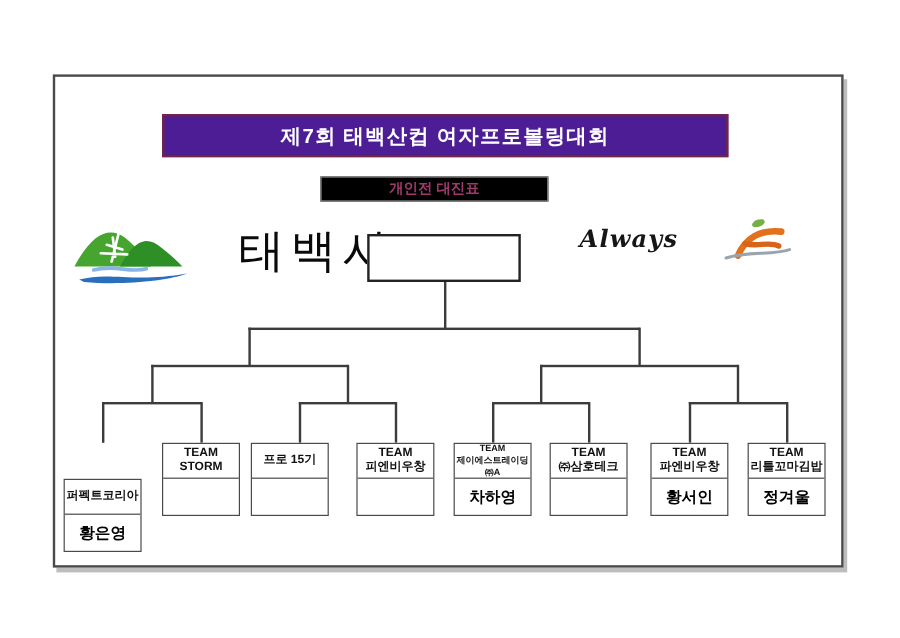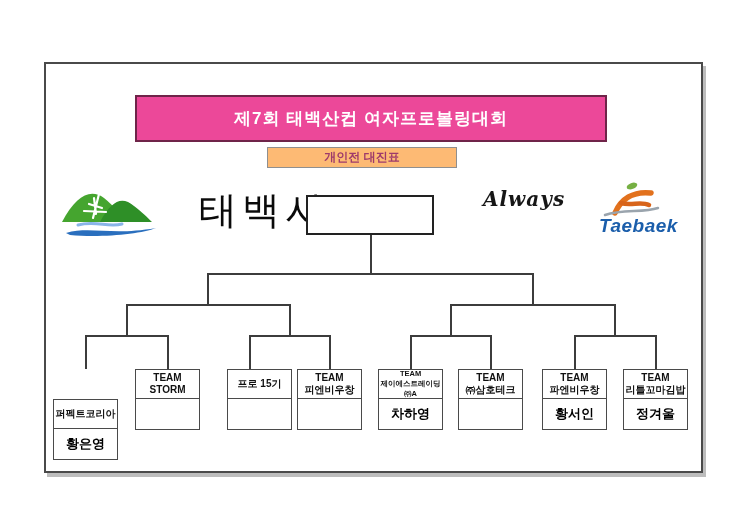--- a/index.html
+++ b/index.html
@@ -8,28 +8,28 @@
     font-family:"Liberation Sans","DejaVu Sans",sans-serif;
   }
   
   #page-frame{
     position:absolute;left:44px;top:62px;width:655px;height:407px;
     border:2px solid #4a4a4a;background:#ffffff;
     box-shadow:3px 4px 0 #bdbdbd;
   }
   
   #title-banner{
-    position:absolute;left:135px;top:95px;width:472px;height:47px;
-    background:#ec4899;border:2px solid #6f2449;box-sizing:border-box;
+    position:absolute;left:135px;top:95px;width:472px;height:36px;
+    background:#4c1d95;border:2px solid #6f2449;box-sizing:border-box;
     display:flex;align-items:center;justify-content:center;
     color:#ffffff;font-weight:bold;font-size:17px;letter-spacing:1px;
   }
   #subtitle-banner{
     position:absolute;left:267px;top:147px;width:190px;height:21px;
-    background:#fdba74;border:1px solid #8f8f8f;box-sizing:border-box;
+    background:#000000;border:1px solid #8f8f8f;box-sizing:border-box;
     display:flex;align-items:center;justify-content:center;
     color:#9e3a6b;font-weight:bold;font-size:12px;
   }
   
   #taebaek-city-logo{
     position:absolute;left:56px;top:182px;height:62px;
     display:flex;align-items:center;gap:8px;
   }
   #taebaek-city-logo .city-text{
     font-size:38px;font-weight:normal;color:#0a0a0a;letter-spacing:5px;line-height:1;
@@ -98,21 +98,20 @@
   </div>
 
   <div id="always-taebaek-logo">
     <span class="always-text">Always</span>
     <svg class="runner" width="60" height="36" viewBox="0 0 60 36">
       <ellipse cx="31" cy="5" rx="5.5" ry="3" fill="#76b043" transform="rotate(-20 31 5)"></ellipse>
       <path d="M14 32 C 20 18, 32 10, 50 12" stroke="#e2711d" stroke-width="5.5" fill="none" stroke-linecap="round"></path>
       <path d="M20 22 C 30 25, 40 20, 48 24" stroke="#d8641a" stroke-width="4.5" fill="none" stroke-linecap="round"></path>
       <path d="M4 34 C 22 28, 42 32, 57 27" stroke="#9aa4ad" stroke-width="2.5" fill="none" stroke-linecap="round"></path>
     </svg>
-    <span class="taebaek-text">Taebaek</span>
   </div>
 
   <div id="final-box"></div>
 
   <div class="bl v" style="left:370px;top:235px;height:39px;"></div>
   <div class="bl h" style="left:207px;top:273px;width:326px;"></div>
   <div class="bl v" style="left:207px;top:273px;height:32px;"></div>
   <div class="bl v" style="left:532px;top:273px;height:32px;"></div>
   <div class="bl h" style="left:126px;top:304px;width:164px;"></div>
   <div class="bl h" style="left:450px;top:304px;width:165px;"></div>
@@ -135,21 +134,21 @@
 
   <div id="players">
     <div class="pbox" style="left:53px;margin-top:30px;">
       <div class="team">퍼펙트코리아</div>
       <div class="pname">황은영</div>
     </div>
     <div class="pbox" style="left:135px;">
       <div class="team">TEAM
 STORM</div>
     </div>
-    <div class="pbox" style="left:227px;">
+    <div class="pbox" style="left:209px;">
       <div class="team">프로 15기</div>
     </div>
     <div class="pbox" style="left:297px;">
       <div class="team">TEAM
 피엔비우창</div>
     </div>
     <div class="pbox" style="left:378px;">
       <div class="team">TEAM
 제이에스트레이딩
 ㈜A</div>

